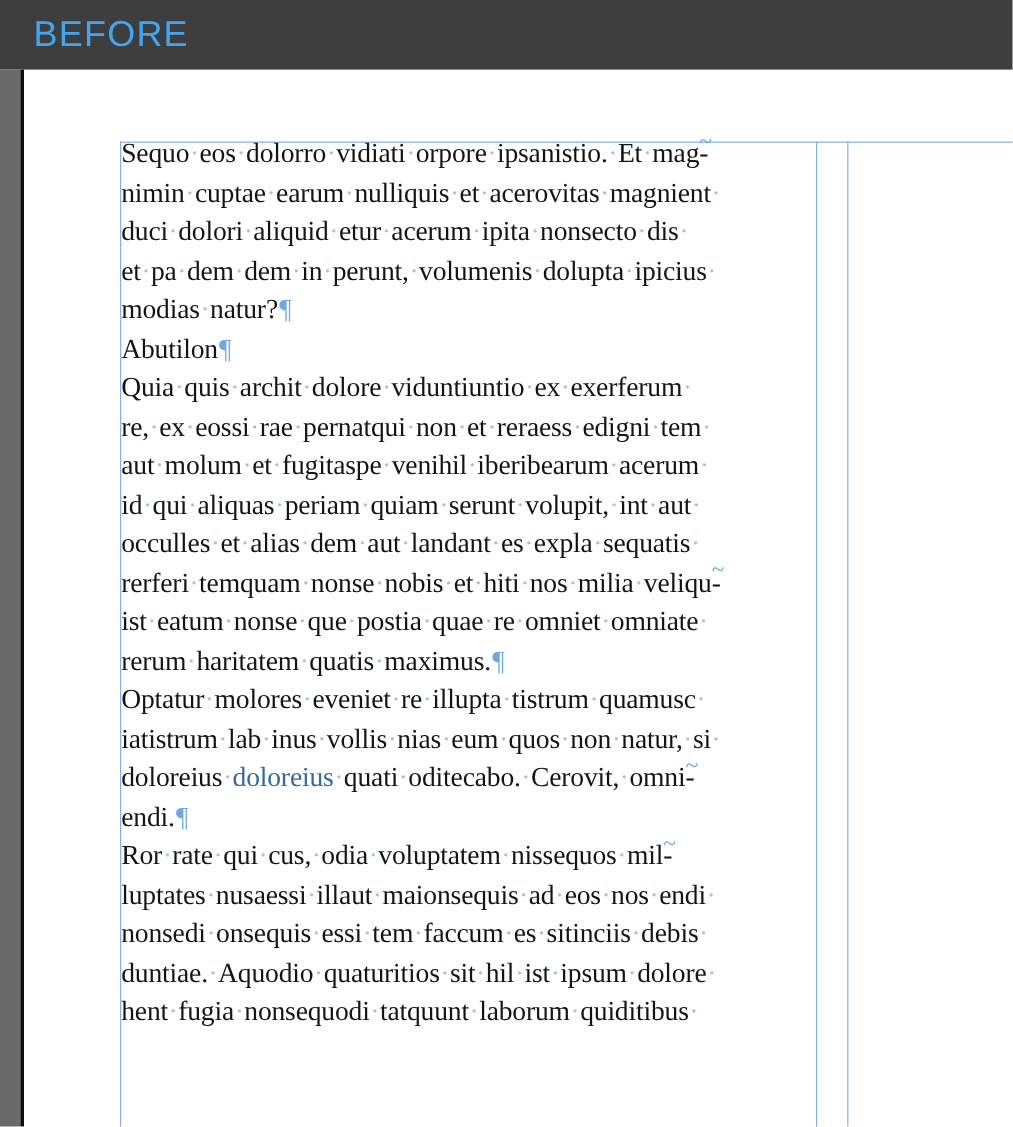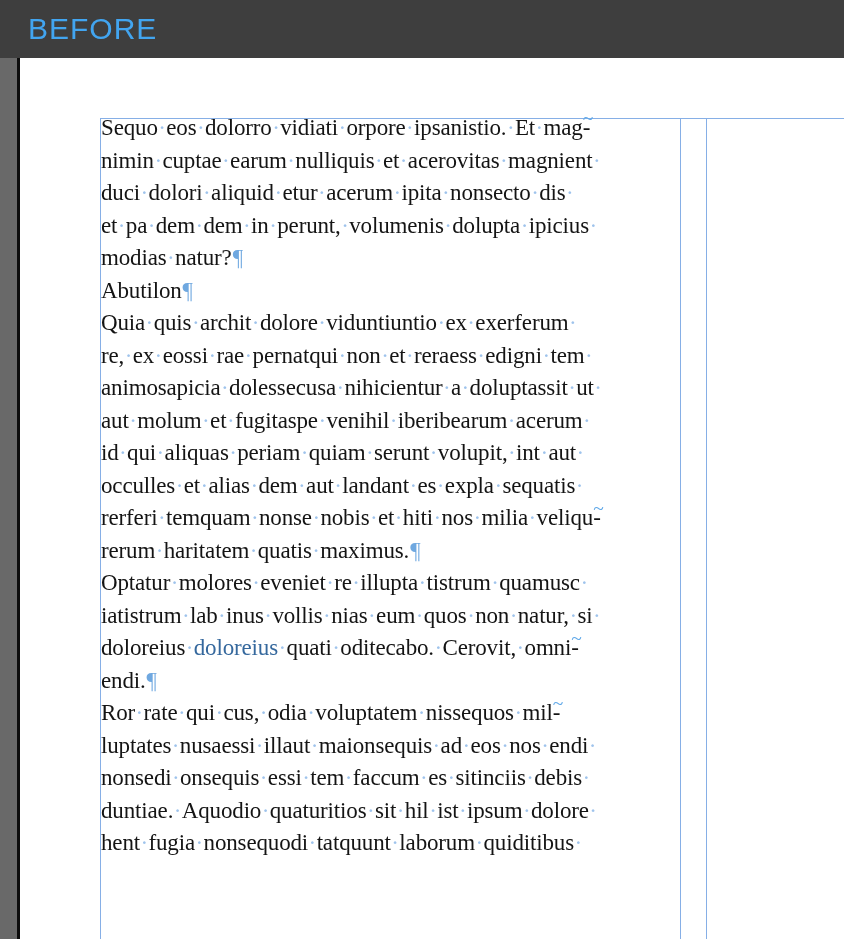--- a/index.html
+++ b/index.html
@@ -53,25 +53,25 @@
 
   <div class="textcol" id="textcol">
       <div class="tline"><span>Sequo<span class="spc">·</span>eos<span class="spc">·</span>dolorro<span class="spc">·</span>vidiati<span class="spc">·</span>orpore<span class="spc">·</span>ipsanistio.<span class="spc">·</span>Et<span class="spc">·</span>mag</span><span class="dhy">-<span class="tl">~</span></span></div>
       <div class="tline"><span>nimin<span class="spc">·</span>cuptae<span class="spc">·</span>earum<span class="spc">·</span>nulliquis<span class="spc">·</span>et<span class="spc">·</span>acerovitas<span class="spc">·</span>magnient</span><span class="spc">·</span></div>
       <div class="tline"><span>duci<span class="spc">·</span>dolori<span class="spc">·</span>aliquid<span class="spc">·</span>etur<span class="spc">·</span>acerum<span class="spc">·</span>ipita<span class="spc">·</span>nonsecto<span class="spc">·</span>dis</span><span class="spc">·</span></div>
       <div class="tline"><span>et<span class="spc">·</span>pa<span class="spc">·</span>dem<span class="spc">·</span>dem<span class="spc">·</span>in<span class="spc">·</span>perunt,<span class="spc">·</span>volumenis<span class="spc">·</span>dolupta<span class="spc">·</span>ipicius</span><span class="spc">·</span></div>
       <div class="tline"><span>modias<span class="spc">·</span>natur?</span><span class="pi">¶</span></div>
       <div class="tline"><span>Abutilon</span><span class="pi">¶</span></div>
       <div class="tline"><span>Quia<span class="spc">·</span>quis<span class="spc">·</span>archit<span class="spc">·</span>dolore<span class="spc">·</span>viduntiuntio<span class="spc">·</span>ex<span class="spc">·</span>exerferum</span><span class="spc">·</span></div>
       <div class="tline"><span>re,<span class="spc">·</span>ex<span class="spc">·</span>eossi<span class="spc">·</span>rae<span class="spc">·</span>pernatqui<span class="spc">·</span>non<span class="spc">·</span>et<span class="spc">·</span>reraess<span class="spc">·</span>edigni<span class="spc">·</span>tem</span><span class="spc">·</span></div>
-      <div class="tline"><span>animosapicia<span class="spc">·</span>dolessecusa<span class="spc">·</span>nihicientur<span class="spc">·</span>a<span class="spc">·</span>doluptassit<span class="spc">·</span>ut</span><span class="spc">·</span></div>
       <div class="tline"><span>aut<span class="spc">·</span>molum<span class="spc">·</span>et<span class="spc">·</span>fugitaspe<span class="spc">·</span>venihil<span class="spc">·</span>iberibearum<span class="spc">·</span>acerum</span><span class="spc">·</span></div>
       <div class="tline"><span>id<span class="spc">·</span>qui<span class="spc">·</span>aliquas<span class="spc">·</span>periam<span class="spc">·</span>quiam<span class="spc">·</span>serunt<span class="spc">·</span>volupit,<span class="spc">·</span>int<span class="spc">·</span>aut</span><span class="spc">·</span></div>
       <div class="tline"><span>occulles<span class="spc">·</span>et<span class="spc">·</span>alias<span class="spc">·</span>dem<span class="spc">·</span>aut<span class="spc">·</span>landant<span class="spc">·</span>es<span class="spc">·</span>expla<span class="spc">·</span>sequatis</span><span class="spc">·</span></div>
       <div class="tline"><span>rerferi<span class="spc">·</span>temquam<span class="spc">·</span>nonse<span class="spc">·</span>nobis<span class="spc">·</span>et<span class="spc">·</span>hiti<span class="spc">·</span>nos<span class="spc">·</span>milia<span class="spc">·</span>veliqu</span><span class="dhy">-<span class="tl">~</span></span></div>
+      <div class="tline"><span>ist<span class="spc">·</span>eatum<span class="spc">·</span>nonse<span class="spc">·</span>que<span class="spc">·</span>postia<span class="spc">·</span>quae<span class="spc">·</span>re<span class="spc">·</span>omniet<span class="spc">·</span>omniate</span><span class="spc">·</span></div>
       <div class="tline"><span>rerum<span class="spc">·</span>haritatem<span class="spc">·</span>quatis<span class="spc">·</span>maximus.</span><span class="pi">¶</span></div>
       <div class="tline"><span>Optatur<span class="spc">·</span>molores<span class="spc">·</span>eveniet<span class="spc">·</span>re<span class="spc">·</span>illupta<span class="spc">·</span>tistrum<span class="spc">·</span>quamusc</span><span class="spc">·</span></div>
       <div class="tline"><span>iatistrum<span class="spc">·</span>lab<span class="spc">·</span>inus<span class="spc">·</span>vollis<span class="spc">·</span>nias<span class="spc">·</span>eum<span class="spc">·</span>quos<span class="spc">·</span>non<span class="spc">·</span>natur,<span class="spc">·</span>si</span><span class="spc">·</span></div>
       <div class="tline"><span>doloreius<span class="spc">·</span></span><span class="hl">doloreius</span><span><span class="spc">·</span>quati<span class="spc">·</span>oditecabo.<span class="spc">·</span>Cerovit,<span class="spc">·</span>omni</span><span class="dhy">-<span class="tl">~</span></span></div>
       <div class="tline"><span>endi.</span><span class="pi">¶</span></div>
       <div class="tline"><span>Ror<span class="spc">·</span>rate<span class="spc">·</span>qui<span class="spc">·</span>cus,<span class="spc">·</span>odia<span class="spc">·</span>voluptatem<span class="spc">·</span>nissequos<span class="spc">·</span>mil</span><span class="dhy">-<span class="tl">~</span></span></div>
       <div class="tline"><span>luptates<span class="spc">·</span>nusaessi<span class="spc">·</span>illaut<span class="spc">·</span>maionsequis<span class="spc">·</span>ad<span class="spc">·</span>eos<span class="spc">·</span>nos<span class="spc">·</span>endi</span><span class="spc">·</span></div>
       <div class="tline"><span>nonsedi<span class="spc">·</span>onsequis<span class="spc">·</span>essi<span class="spc">·</span>tem<span class="spc">·</span>faccum<span class="spc">·</span>es<span class="spc">·</span>sitinciis<span class="spc">·</span>debis</span><span class="spc">·</span></div>
       <div class="tline"><span>duntiae.<span class="spc">·</span>Aquodio<span class="spc">·</span>quaturitios<span class="spc">·</span>sit<span class="spc">·</span>hil<span class="spc">·</span>ist<span class="spc">·</span>ipsum<span class="spc">·</span>dolore</span><span class="spc">·</span></div>
       <div class="tline"><span>hent<span class="spc">·</span>fugia<span class="spc">·</span>nonsequodi<span class="spc">·</span>tatquunt<span class="spc">·</span>laborum<span class="spc">·</span>quiditibus</span><span class="spc">·</span></div>

